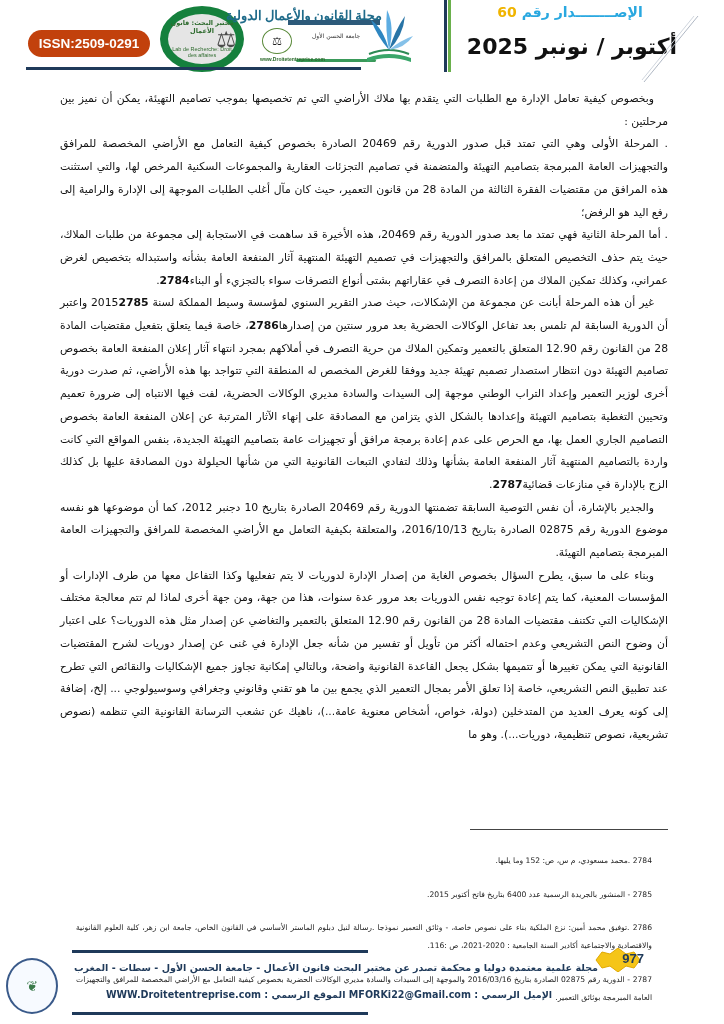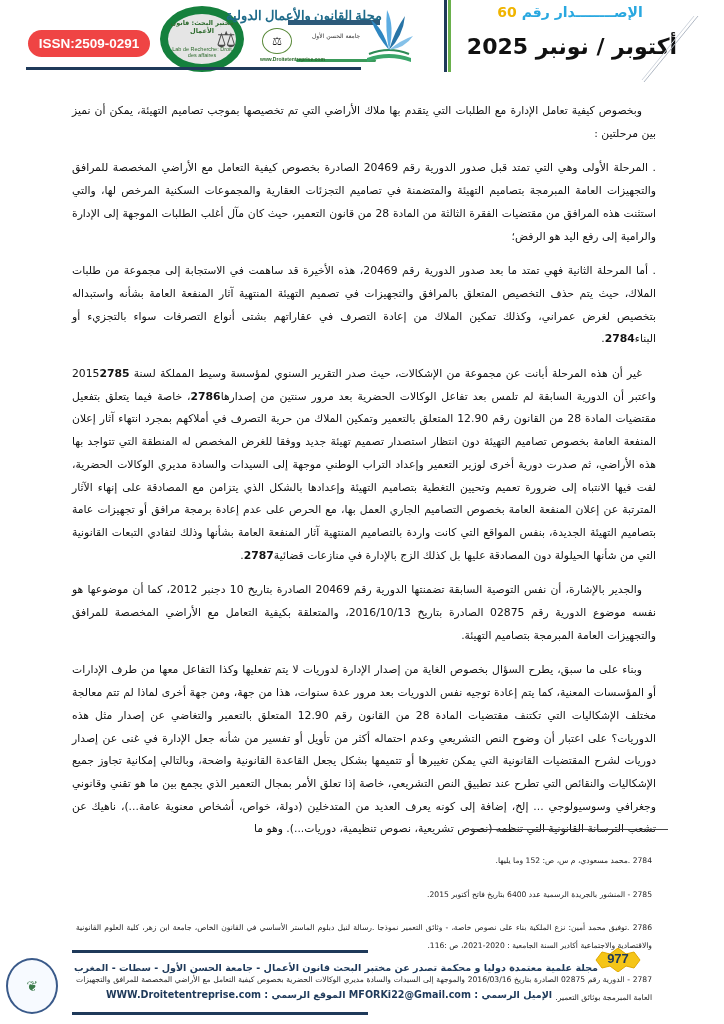--- a/index.html
+++ b/index.html
@@ -3,21 +3,21 @@
   <meta charset="utf-8">
   <style>
     * { box-sizing: border-box; margin: 0; padding: 0; }
     html, body { width: 724px; height: 1024px; background: #ffffff; overflow: hidden; }
     body { position: relative; font-family: "DejaVu Sans", sans-serif; color: #1a1a1a; }
 
     
     .header { position: absolute; top: 0; left: 0; width: 724px; height: 80px; }
     .issn {
       position: absolute; left: 28px; top: 30px; width: 122px; height: 27px;
-      background: #ef4444; color: #fff; border-radius: 14px;
+      background: #c2410c; color: #fff; border-radius: 14px;
       font-family: "Liberation Sans", sans-serif; font-size: 13.5px; font-weight: bold;
       display: flex; align-items: center; justify-content: center; direction: ltr;
     }
     .lab-logo {
       position: absolute; left: 160px; top: 6px; width: 84px; height: 66px;
       border: 8px solid #15803d; border-radius: 50%; background: #e5e5e5;
       display: flex; align-items: center; justify-content: flex-start;
     }
     .lab-logo .ring-text {
       position: absolute; top: 5px; width: 100%; text-align: center;
@@ -74,21 +74,21 @@
     .header-rule {
       position: absolute; left: 26px; top: 67px; width: 335px; height: 3px; background: #1f3a5a;
     }
 
     
     .content {
       position: absolute; left: 60px; top: 88px; width: 608px;
       font-family: "DejaVu Sans", sans-serif; font-size: 10.8px; line-height: 22.7px;
       text-align: justify; text-align-last: right; color: #111;
     }
-    .content p { margin: 12px; }
+    .content p { margin: 0; }
     .content p.indent { text-indent: 14px; }
     .content b { font-weight: bold; }
 
     
     .fn-rule { position: absolute; left: 470px; top: 829px; width: 198px; height: 1px; background: #444; }
     .footnotes {
       position: absolute; left: 60px; top: 836px; width: 608px;
       font-size: 7.6px; line-height: 17.7px; color: #222; text-align: justify; text-align-last: right;
     }
     .footnotes p { margin: 16px; }
@@ -99,21 +99,21 @@
     .footer-line1 {
       position: absolute; left: 60px; top: 962px; width: 538px; text-align: right;
       font-size: 9.6px; font-weight: bold; color: #1f3a5a; white-space: nowrap;
     }
     .footer-line2 {
       position: absolute; left: 60px; top: 989px; width: 538px; text-align: center;
       font-size: 9.6px; font-weight: bold; color: #1f3a5a; white-space: nowrap;
     }
     .page-badge { position: absolute; left: 592px; top: 948px; width: 52px; height: 24px; }
     .page-badge span {
-      position: absolute; left: 0; top: 3px; width: 52px; text-align: center;
+      position: absolute; left: 0; top: 3px; width: 52px; 
       font-family: "Liberation Sans", sans-serif; font-weight: bold; font-size: 13px; color: #1f3a5a;
     }
     .footer-seal {
       position: absolute; left: 6px; top: 958px; width: 52px; height: 56px;
       border: 2px solid #3a5a8a; border-radius: 50%; background: #f7faff;
       display: flex; align-items: center; justify-content: center; font-size: 14px; color: #3a7a4a;
     }
   </style>
 </head>
 <body>

